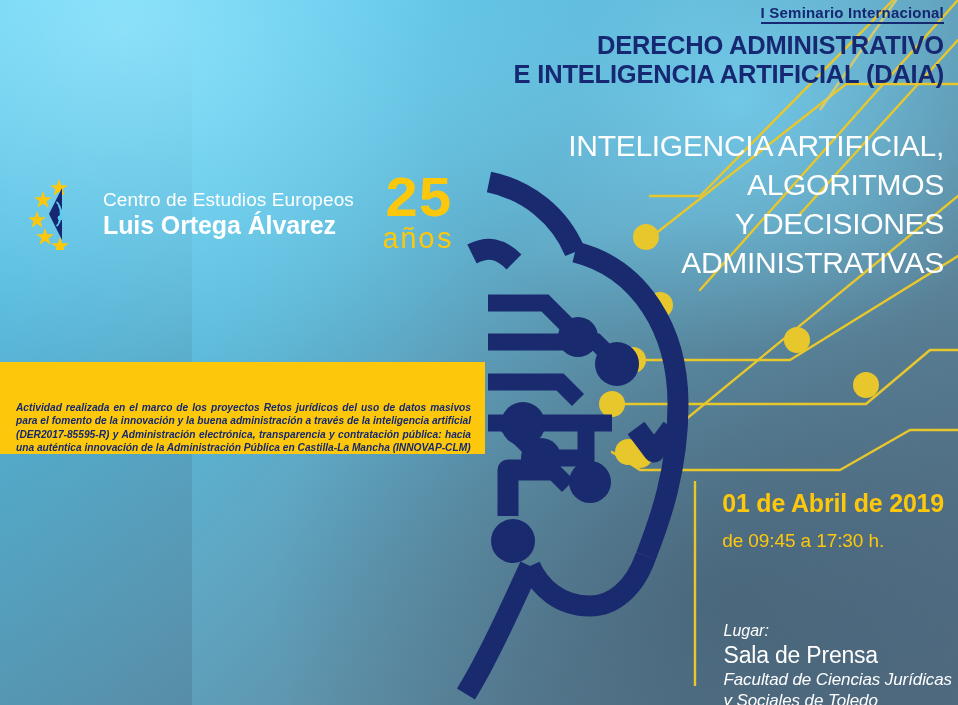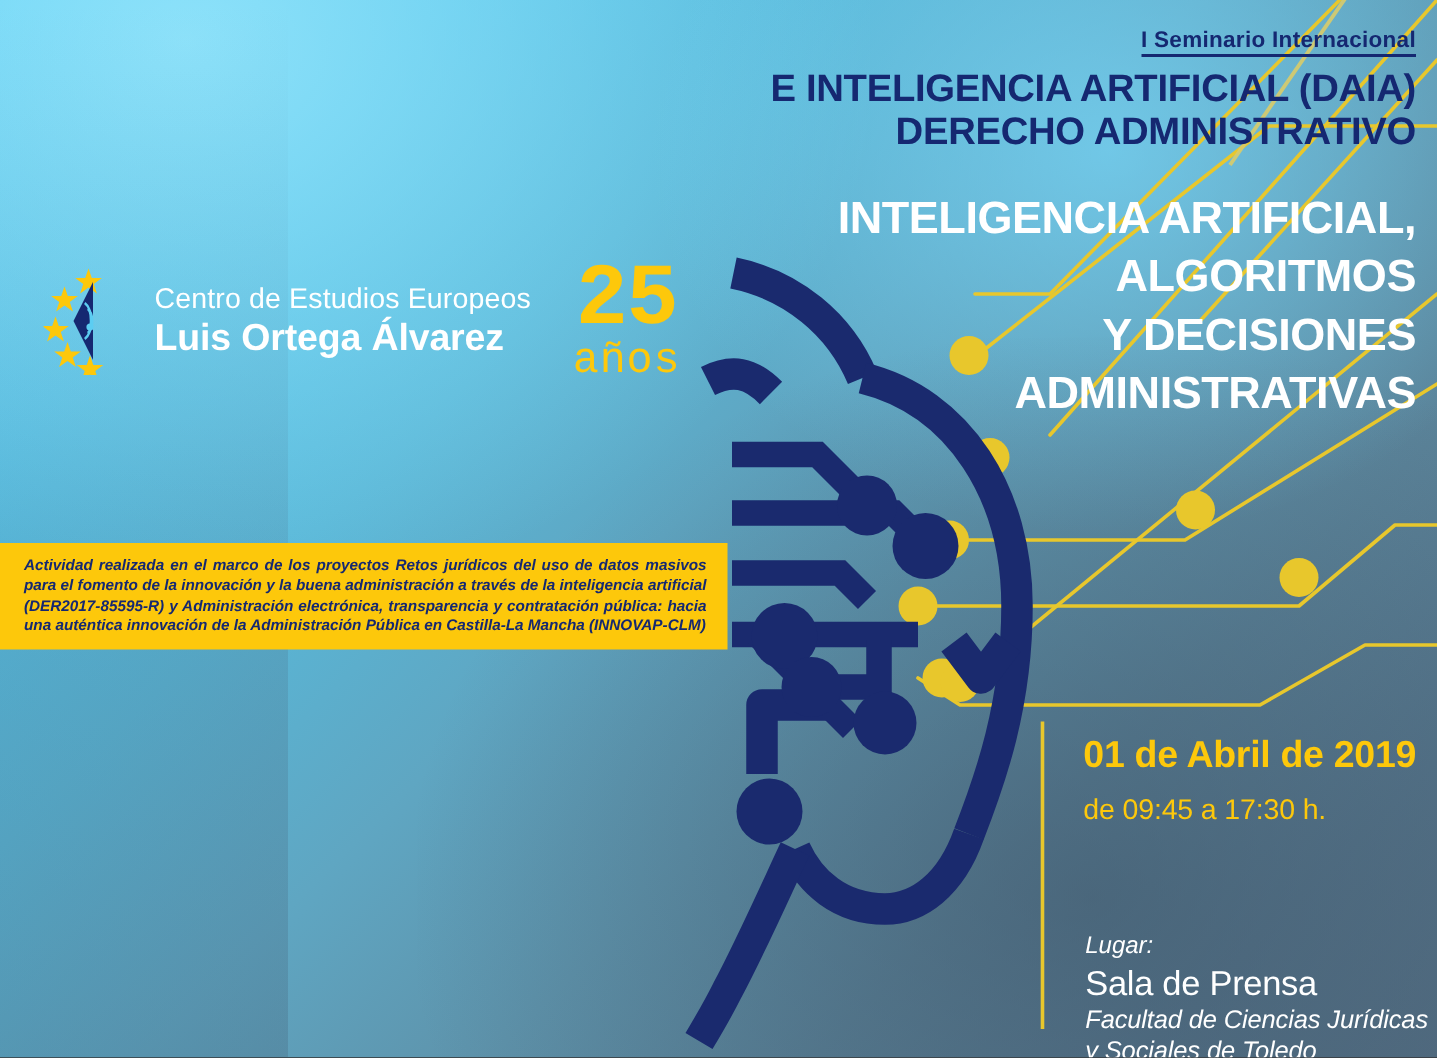--- a/index.html
+++ b/index.html
@@ -61,21 +61,21 @@
     position: absolute;
     left: 0; top: 0;
     width: 958px; height: 705px;
     pointer-events: none;
   }
 
   
   .header {
     position: absolute;
     right: 14px;
-    top: 18px;
+    top: 4px;
     text-align: right;
     color: #152871;
   }
   .seminar {
     font-size: 15px;
     font-weight: bold;
     letter-spacing: .2px;
     border-bottom: 2px solid #152871;
     display: inline-block;
     padding-bottom: 1px;
@@ -91,21 +91,21 @@
   }
 
   
   .bigtitle {
     position: absolute;
     right: 14px;
     top: 126px;
     text-align: right;
     color: #ffffff;
     font-size: 30px;
-    font-weight: bold;
+    font-weight: normal;
     line-height: 39px;
     letter-spacing: -.3px;
     white-space: nowrap;
   }
 
   
   .logoblock {
     position: absolute;
     left: 29px;
     top: 172px;
@@ -146,24 +146,24 @@
     margin-top: -4px;
     letter-spacing: .5px;
   }
 
   
   .projectbox {
     position: absolute;
     left: 0;
     top: 362px;
     width: 485px;
-    height: 71px;
+    height: 92px;
     background: #fdc80b;
     display: flex;
-    align-items: center;
+    align-items: flex-end;
   }
   .projectbox p {
     margin: 0;
     padding: 0 14px 0 16px;
     color: #152871;
     font-size: 10.2px;
     font-weight: bold;
     font-style: italic;
     line-height: 13.2px;
     text-align: justify;
@@ -304,22 +304,22 @@
       <circle cx="523" cy="424" r="22"></circle>
       <circle cx="541" cy="458" r="20"></circle>
       <circle cx="513" cy="541" r="22"></circle>
       <circle cx="590" cy="482" r="21"></circle>
     </g>
   </svg>
 
   <div class="header">
     <div class="seminar">I  Seminario Internacional</div>
     <div class="maintitle">
+      <div>DERECHO ADMINISTRATIVO</div>
       <div>E INTELIGENCIA ARTIFICIAL (DAIA)</div>
-      <div>DERECHO ADMINISTRATIVO</div>
     </div>
   </div>
 
   <div class="bigtitle">
     <div>INTELIGENCIA ARTIFICIAL,</div>
     <div>ALGORITMOS</div>
     <div>Y DECISIONES</div>
     <div>ADMINISTRATIVAS</div>
   </div>
 

